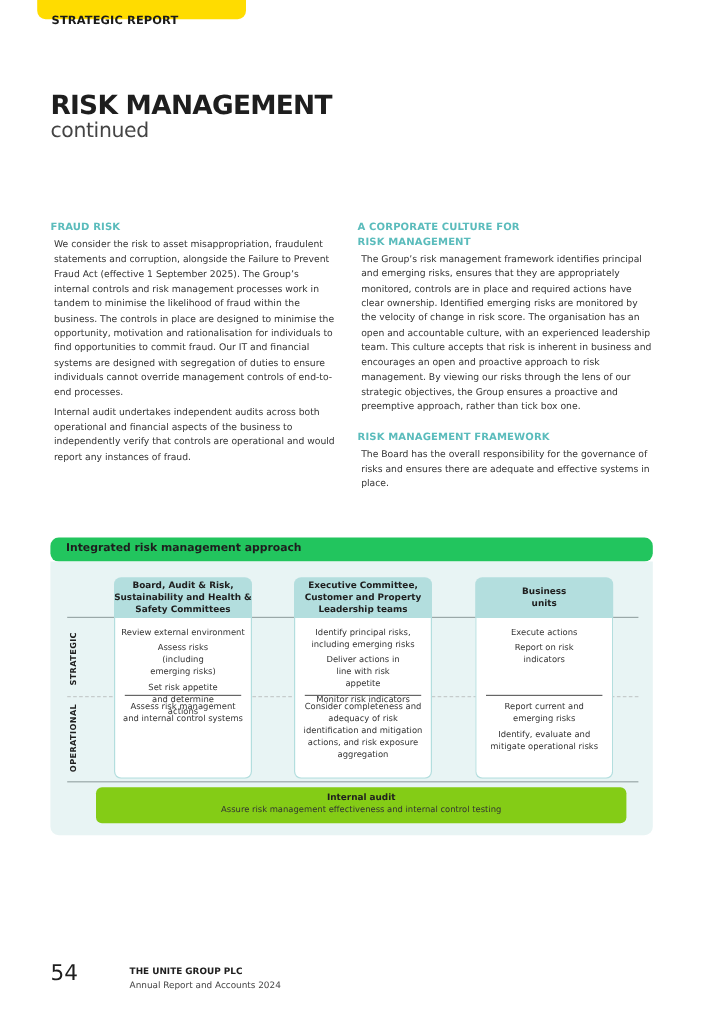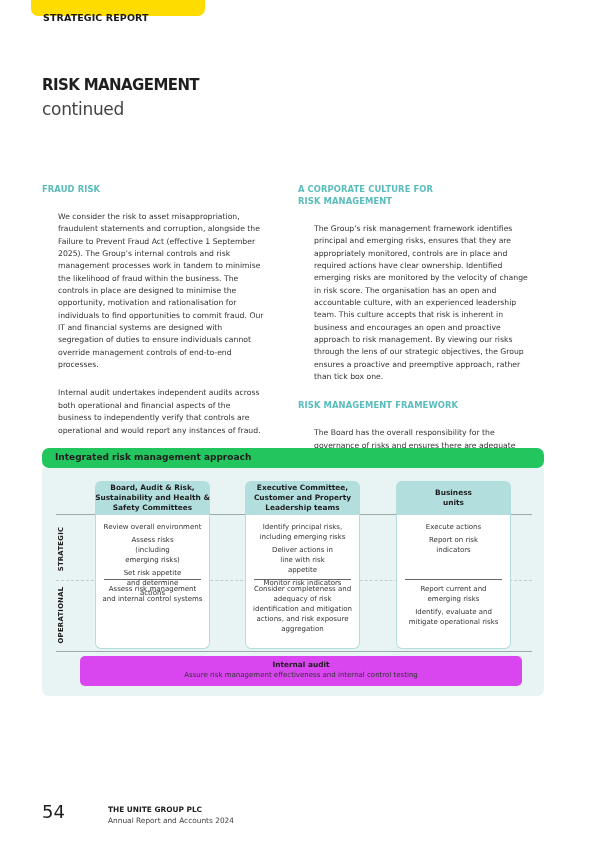--- a/index.html
+++ b/index.html
@@ -12,31 +12,31 @@
   .tab {
     position: absolute; left: 31px; top: 0; width: 174px; height: 16px;
     background: #ffdc00; border-radius: 0 0 7px 7px;
   }
   .tab span {
     position: absolute; left: 12px; top: 12px;
     font-size: 9.5px; font-weight: bold; color: #1a1a1a; letter-spacing: 0.1px;
   }
   .title {
     position: absolute; left: 42px; top: 76px;
-    font-size: 15px; font-weight: bold; color: #1e1e1e; letter-spacing: -0.6px;
+    font-size: 22px; font-weight: bold; color: #1e1e1e; letter-spacing: -0.6px;
   }
   .subtitle {
     position: absolute; left: 42px; top: 99px;
     font-size: 17px; color: #444; letter-spacing: -0.3px;
   }
   .col { position: absolute; top: 183px; width: 240px; font-size: 7.7px; line-height: 12.35px; color: #333; }
   .col.left { left: 42px; }
   .col.right { left: 298px; width: 250px; }
   .h { color: #5bbcbc; font-weight: bold; font-size: 8.4px; letter-spacing: 0.1px; line-height: 12px; }
-  .col p { margin: 16px; }
+  .col p { margin: 3px; }
   .col p + p { margin-top: 4px; }
   .col .h2 { margin-top: 12px; }
 
   .diagram-header {
     position: absolute; left: 42px; top: 448px; width: 502px; height: 20px;
     background: #22c55e; border-radius: 7px;
   }
   .diagram-header span {
     position: absolute; left: 13px; top: 4px; font-size: 9px; font-weight: bold; color: #1e1e1e;
   }
@@ -63,21 +63,21 @@
   .cell div + div { margin-top: 3px; }
   .cell.top { top: 7px; }
   .cell.bot { top: 69px; }
   .vlabel {
     position: absolute; width: 60px; text-align: center;
     font-size: 6.8px; font-weight: bold; color: #1e1e1e; letter-spacing: 0.3px;
     transform: rotate(-90deg); transform-origin: center center;
   }
   .audit {
     position: absolute; left: 80px; top: 656px; width: 442px; height: 30px;
-    background: #d946ef; border-radius: 5px; text-align: center;
+    background: #84cc16; border-radius: 5px; text-align: center;
   }
   .audit .t { font-size: 7.4px; font-weight: bold; color: #1e1e1e; margin-top: 4px; }
   .audit .d { font-size: 7px; color: #333; margin-top: 2px; }
   .page-num { position: absolute; left: 42px; top: 801px; font-size: 18px; color: #1e1e1e; }
   .footer-co { position: absolute; left: 108px; top: 805px; font-size: 7.4px; font-weight: bold; color: #1e1e1e; }
   .footer-sub { position: absolute; left: 108px; top: 816px; font-size: 7.4px; color: #444; }
 </style>
 </head>
 <body>
 
@@ -109,21 +109,21 @@
 <div class="hline" style="top:514px"></div>
 <div class="hline dotted" style="top:580px"></div>
 <div class="hline" style="top:651px"></div>
 
 <div class="vlabel" style="left:31px; top:545px;">STRATEGIC</div>
 <div class="vlabel" style="left:31px; top:611px;">OPERATIONAL</div>
 
 <div class="col-head c1">Board, Audit &amp; Risk, Sustainability and Health &amp; Safety Committees</div>
 <div class="col-box c1">
   <div class="cell top">
-    <div>Review overall environment</div>
+    <div>Review external environment</div>
     <div style="padding:0 22px">Assess risks (including emerging risks)</div>
     <div style="padding:0 22px">Set risk appetite and determine actions</div>
   </div>
   <div class="inner-rule"></div>
   <div class="cell bot">
     <div style="padding:0 6px">Assess risk management and internal control systems</div>
   </div>
 </div>
 
 <div class="col-head c2">Executive Committee, Customer and Property Leadership teams</div>

